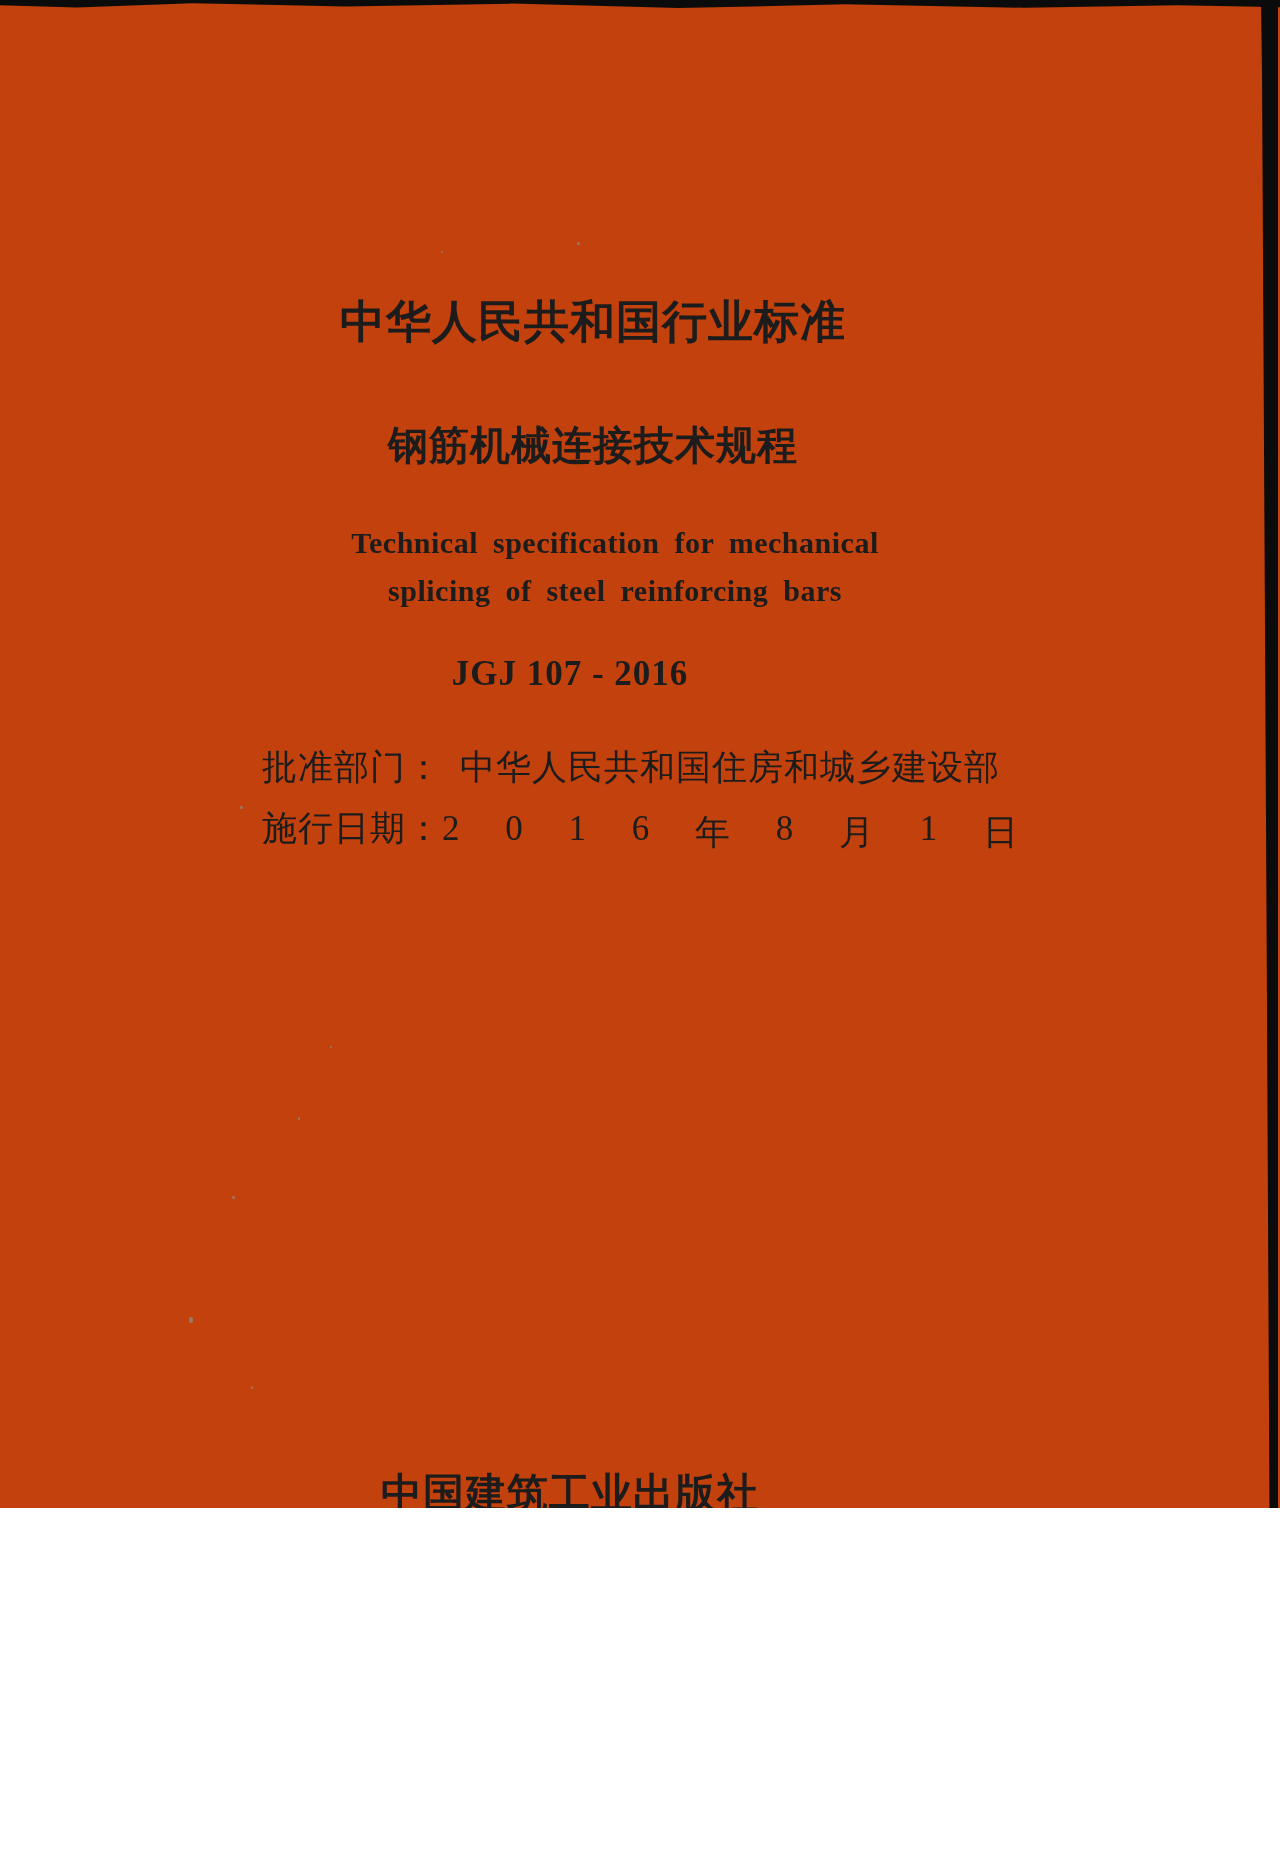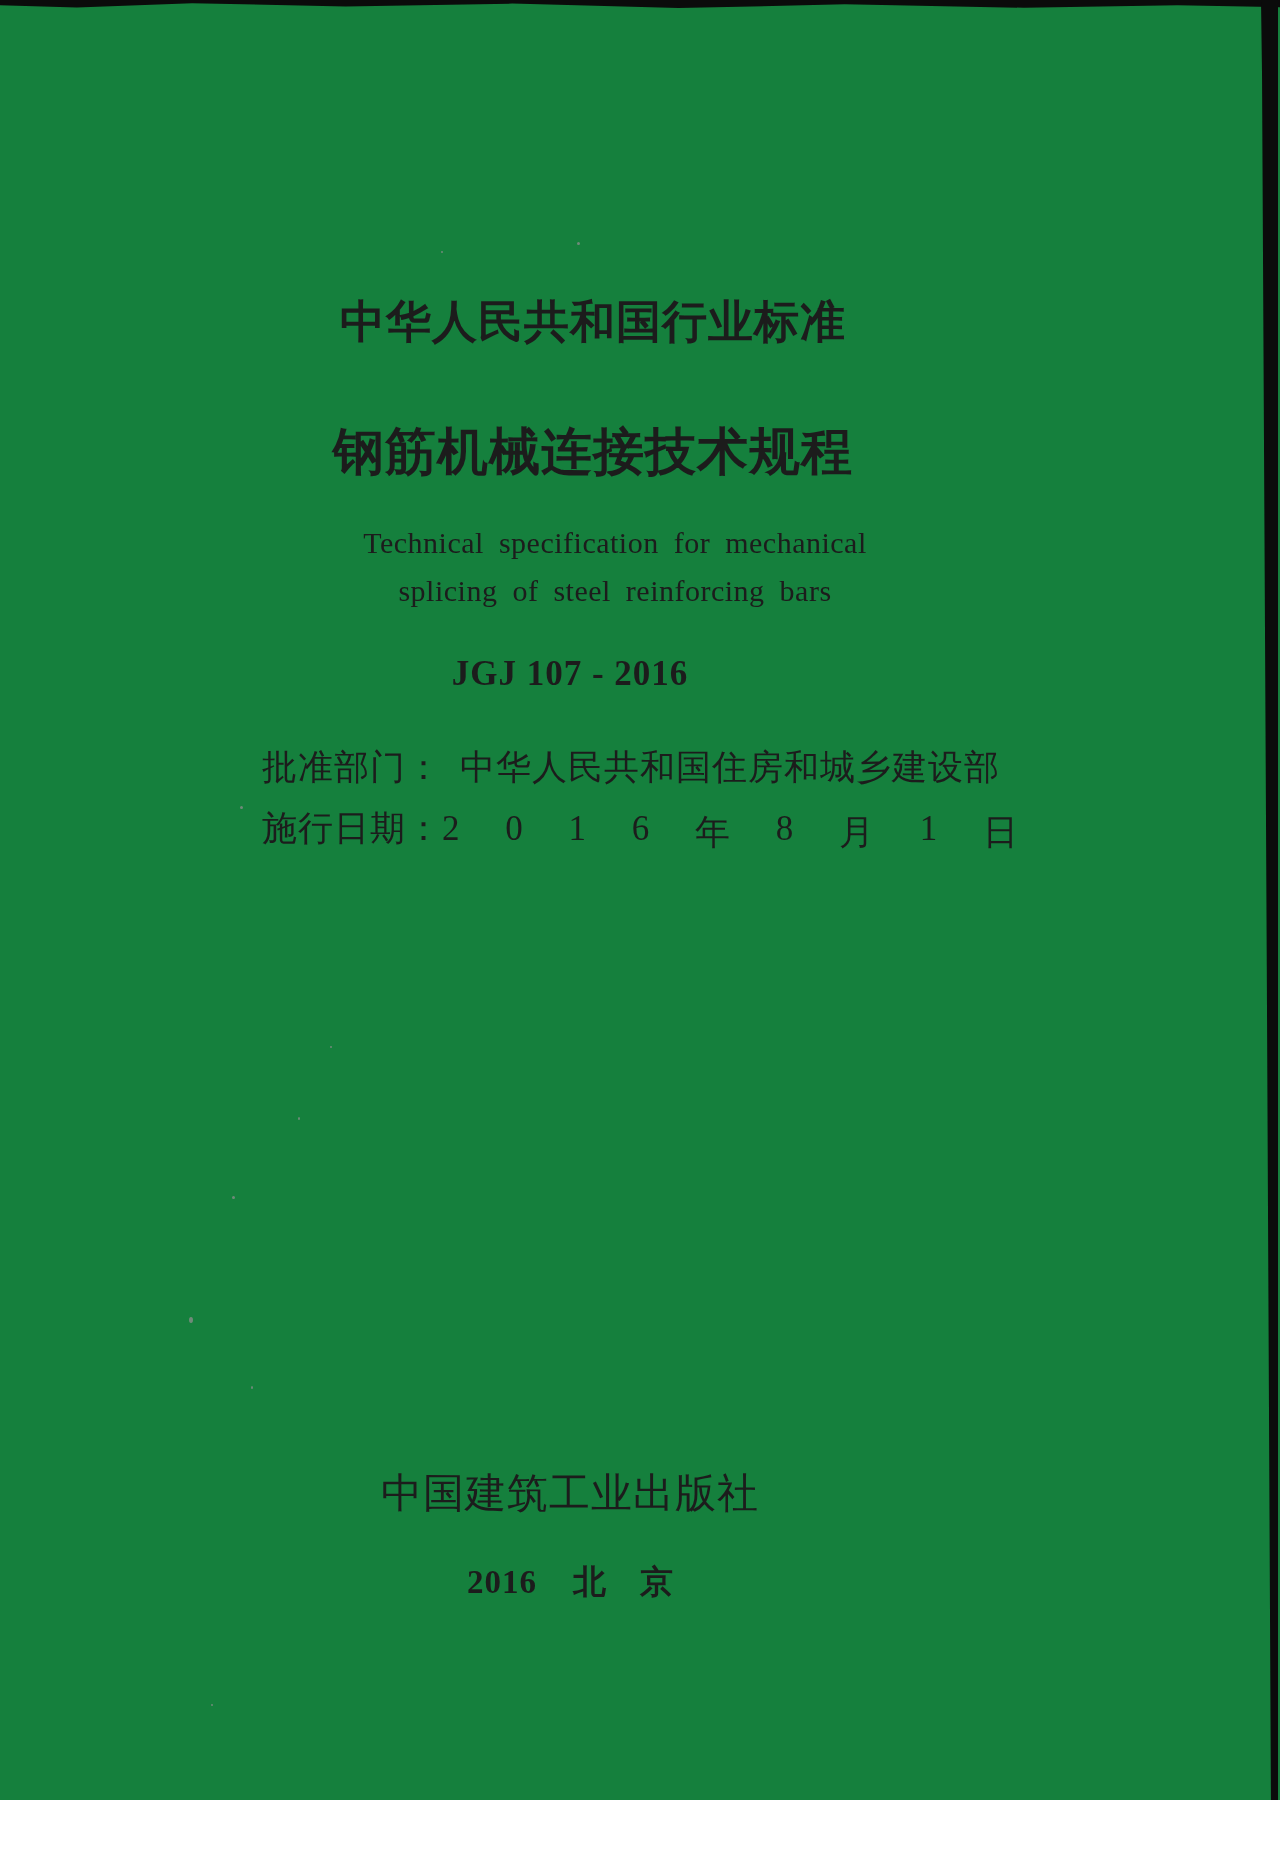--- a/index.html
+++ b/index.html
@@ -1,37 +1,37 @@
 <!DOCTYPE html>
 <html><head>
 <meta charset="utf-8">
 <style>
   html,body { margin:0; padding:0; background:#ffffff; }
   .page {
-    position:relative; width:1280px; height:1800px;
-    background:#15803d; overflow:hidden;
+    position:relative; width:1280px; height:1508px;
+    background:#c2410c; overflow:hidden;
     font-family:"Liberation Serif", serif; color:#1c1c1c;
   }
   
   .topstrip {
     position:absolute; top:0; left:0; width:1280px; height:9px; background:#0b0b0b;
     clip-path:polygon(0 0,100% 0,100% 80%,92% 58%,80% 86%,66% 48%,53% 90%,40% 40%,27% 72%,15% 36%,6% 84%,0 58%);
   }
   .rightstrip {
     position:absolute; top:0; left:1261px; width:17px; height:1858px; background:#0b0b0b;
     clip-path:polygon(0% 0%,100% 0%,100% 100%,60% 100%,34% 52%,6% 4%);
   }
   .speck { position:absolute; background:#8d8d8d; border-radius:50%; opacity:.75; }
   
-  .cline { position:absolute; left:0; width:1186px; text-align:center; white-space:nowrap; }
+  .cline { position:absolute; left:0; width:1186px; text-align:center; white-space:nowrap;font-weight:bold; }
   .heading {
     top:292px; font-family:"Liberation Sans", sans-serif; font-weight:bold;
     font-size:45px; letter-spacing:1px;
   }
-  .title  { top:418px; font-size:51px; font-weight:bold; letter-spacing:1px; }
+  .title  { top:418px; font-size:40px; font-weight:bold; letter-spacing:1px; }
   .en     { font-size:30px; word-spacing:7px; letter-spacing:.5px; transform:translateX(22px); }
   .en1    { top:526px; }
   .en2    { top:574px;text-align:center; }
   .code   { top:654px; font-size:35px; font-weight:bold; letter-spacing:1px; transform:translateX(-23px); }
   
   .approval { position:absolute; left:262px; top:744px; width:756px; font-size:35px; }
   .approval .row { display:flex; align-items:baseline; margin-bottom:14px; }
   .approval .label { flex:none; letter-spacing:1px; }
   .approval .value { flex:1; text-align:center; letter-spacing:1px; }
   .approval .date-row { flex:1; display:flex; justify-content:space-between; }

